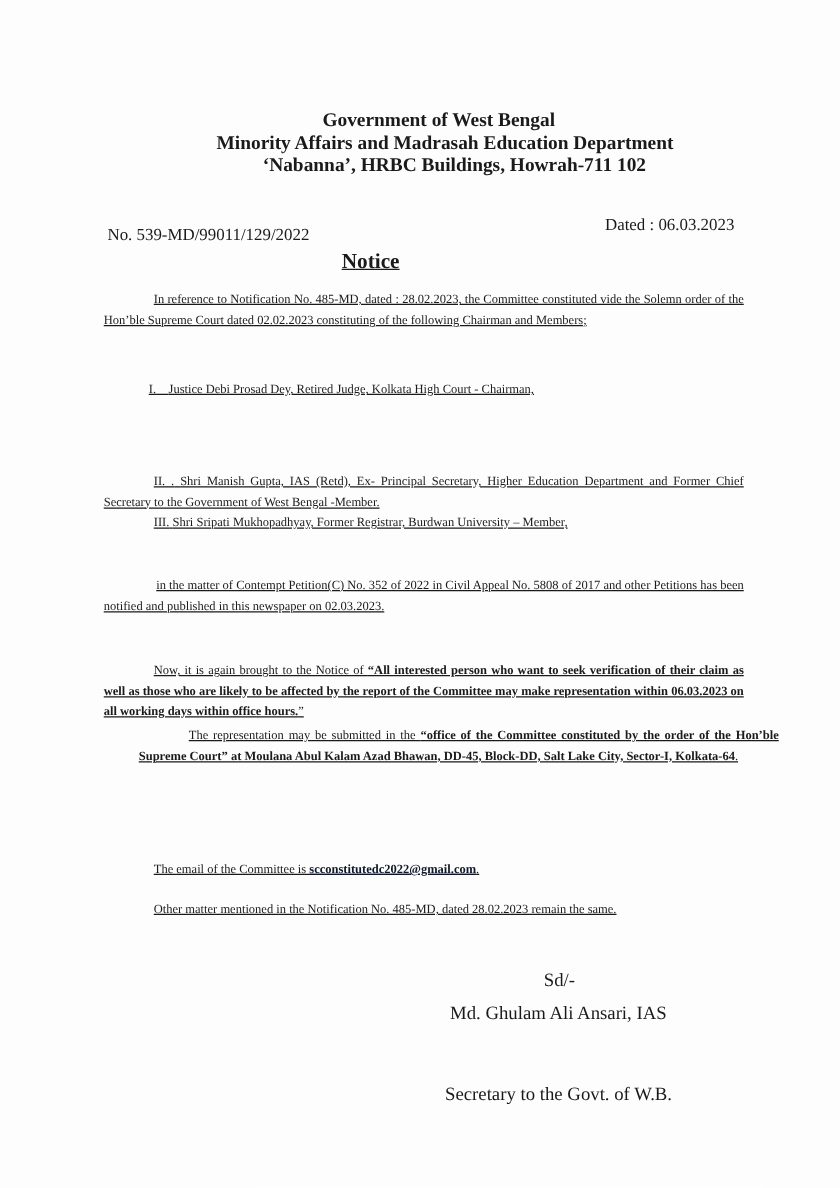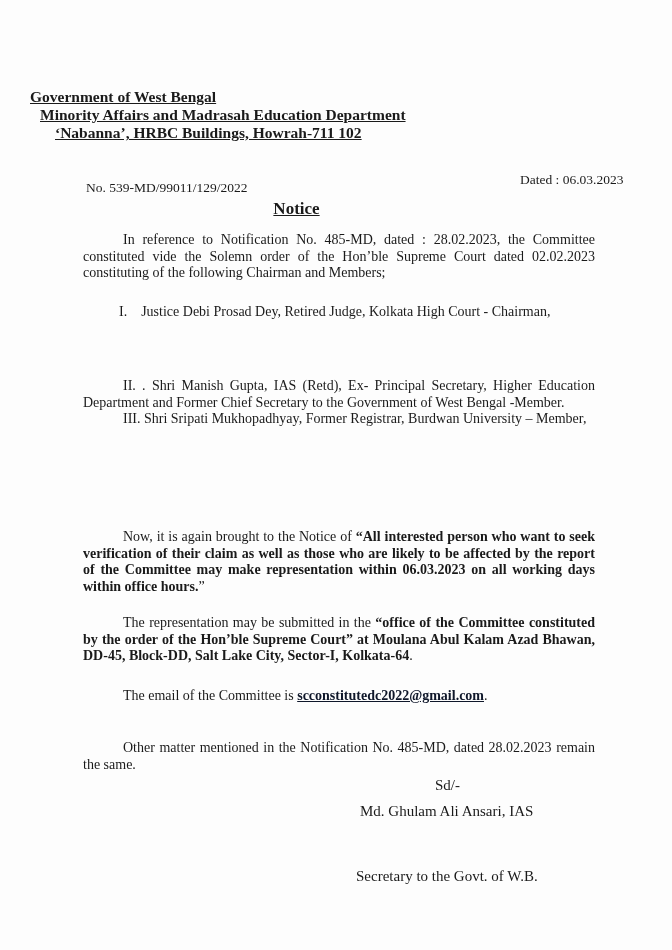--- a/index.html
+++ b/index.html
@@ -16,62 +16,61 @@
       position: absolute;
       left: 0; top: 0;
       width: 672px; height: 950px;
       background: #fdfdfd;
     }
     .header {
       position: absolute;
       top: 88px;
       left: 0;
       width: 672px;
-      text-align: left;
+      text-align: center;
       font-weight: bold;
       font-size: 15.5px;
       line-height: 18px;
-      text-decoration: underline;
     }
     .header .line1 { padding-left: 30px; }
     .header .line2 { padding-left: 40px; }
     .header .line3 { padding-left: 55px; }
     .ref-no {
       position: absolute;
       top: 180px;
       left: 86px;
       font-size: 13.5px;
     }
     .dated {
       position: absolute;
       top: 172px;
       left: 484px;
       font-size: 13.5px;
-      margin-left: 36px;
     }
     .notice-title {
       position: absolute;
       top: 199px;
       left: 0;
       width: 576px;
       text-align: center;
       padding-left: 17px;
       box-sizing: border-box;
       font-weight: bold;
       font-size: 17px;
       text-decoration: underline;
     }
     .para {
       position: absolute;
       left: 83px;
       width: 512px;
-      font-size: 14px;
+      font-size: 10px;
       line-height: 16.5px;
       text-align: justify;
       text-align-last: left;
+      text-decoration: underline;
     }
     .para .indent { display: inline-block; width: 40px; }
     .para b { font-weight: bold; }
     .email-link {
       font-weight: bold;
       text-decoration: underline;
       color: #0f172a;
     }
     .sig {
       position: absolute;
@@ -104,34 +103,37 @@
   </div>
 
   <div class="para" style="top:362px;margin-top:16px;">
     <span class="indent"></span><span>II. .</span> <span>Shri Manish Gupta, IAS (Retd),  Ex- Principal Secretary, Higher Education Department and Former Chief Secretary to the Government of West Bengal -Member.</span>
   </div>
 
   <div class="para" style="top:411px;">
     <span class="indent"></span><span>III.</span> <span>Shri Sripati Mukhopadhyay, Former Registrar, Burdwan University – Member,</span>
   </div>
 
+  <div class="para" style="top:461px;">
+    <span class="indent" style="width:42px;"></span><span>in the matter of Contempt Petition(C) No. 352 of 2022 in Civil Appeal No. 5808 of 2017 and other Petitions has been notified and published in this newspaper on 02.03.2023.</span>
+  </div>
 
   <div class="para" style="top:529px;">
     <span class="indent"></span><span>Now, it is  again brought to the Notice of </span><b>“All interested person who want to seek verification of their claim as well as those who are likely to be affected by the report of the Committee may make representation within 06.03.2023 on all working days within office hours.</b><span>”</span>
   </div>
 
-  <div class="para" style="top:615px;">
+  <div class="para" style="top:581px;margin-left:28px;">
     <span class="indent"></span><span>The representation may be submitted in the </span><b>“office of the Committee constituted by the order of the Hon’ble Supreme Court” at Moulana Abul Kalam Azad Bhawan, DD-45, Block-DD, Salt Lake City, Sector-I, Kolkata-64</b><span>.</span>
   </div>
 
   <div class="para" style="top:688px;">
     <span class="indent"></span><span>The email of the Committee is </span><a class="email-link">scconstitutedc2022@gmail.com</a><span>.</span>
   </div>
 
-  <div class="para" style="top:720px;margin-top:20px;">
+  <div class="para" style="top:720px;">
     <span class="indent"></span><span>Other matter mentioned in the Notification No. 485-MD, dated 28.02.2023 remain the same.</span>
   </div>
 
   <div class="sig" style="top:777px; left:435px;">Sd/-</div>
   <div class="sig" style="top:803px; left:360px;">Md. Ghulam Ali Ansari, IAS</div>
   <div class="sig" style="top:868px; left:356px;">Secretary to the Govt. of W.B.</div>
 
 </div>
 
 </body></html>

